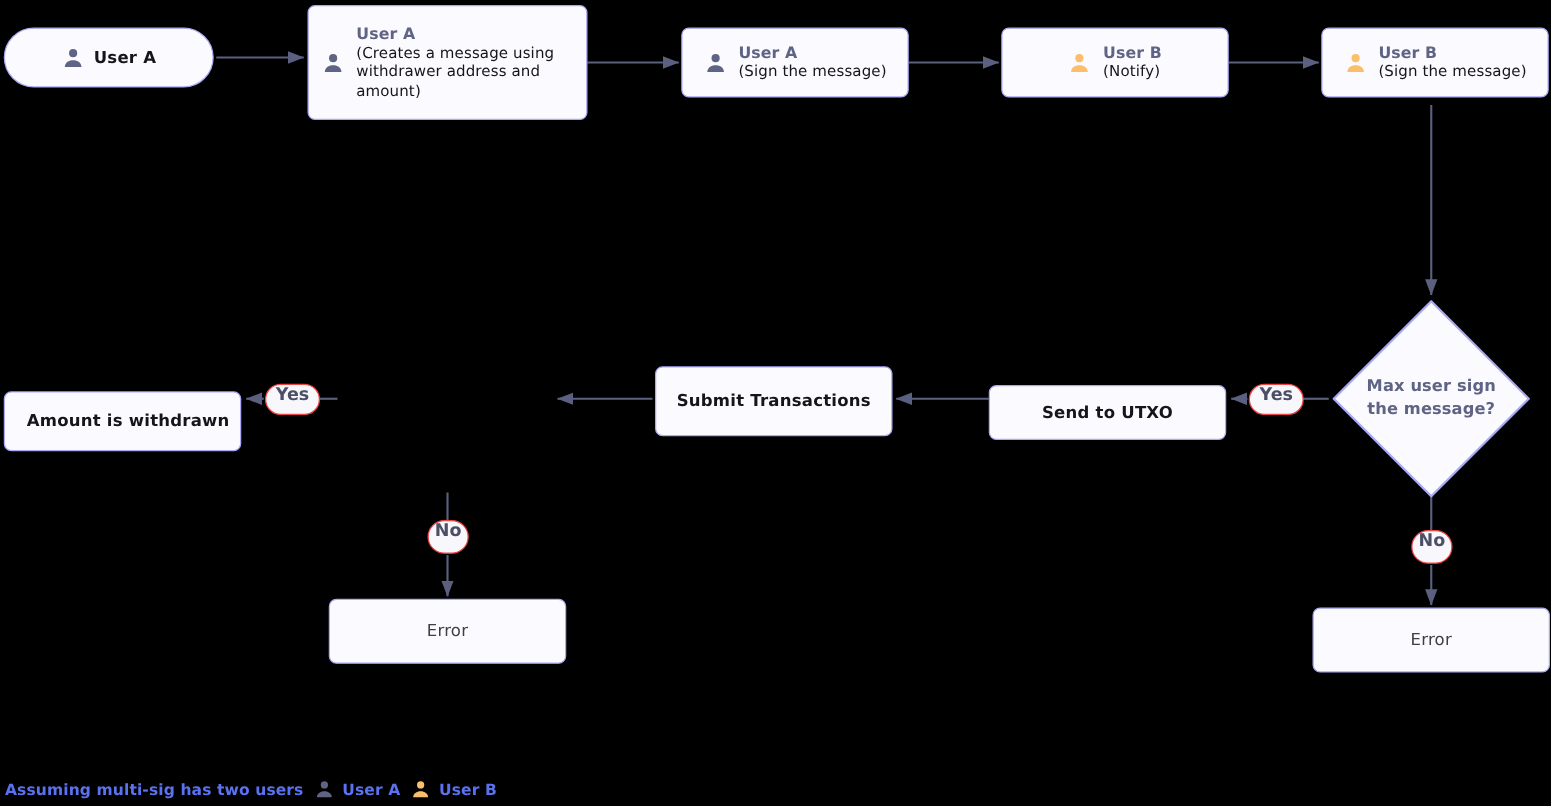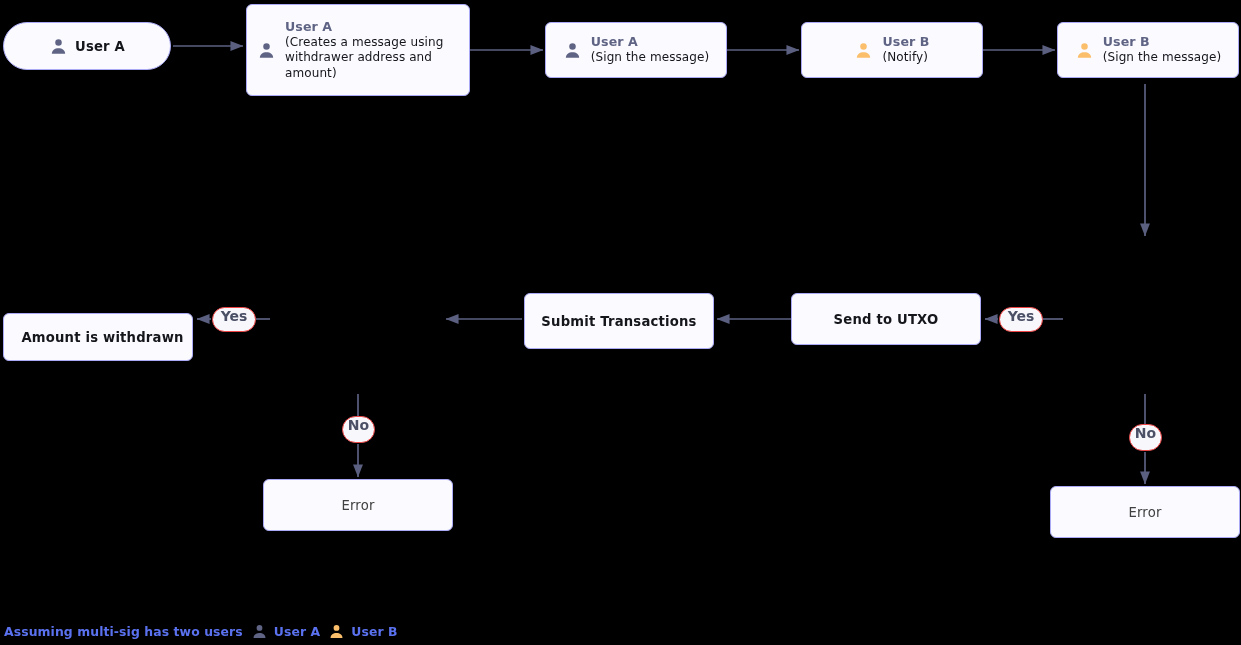--- a/index.html
+++ b/index.html
@@ -260,22 +260,29 @@
         <circle cx="12" cy="7" r="4.1" fill="#fbbf6b"></circle>
         <path d="M3.6 21c0-4.3 3.8-6.9 8.4-6.9s8.4 2.6 8.4 6.9z" fill="#fbbf6b"></path>
       </svg>
       <div class="user-text">
         <span class="user-title">User B</span>
         <span class="user-sub">(Sign the message)</span>
       </div>
     </div>
   </div>
 
-
-  <div class="node" style="left:791px; top:293px; width:190px; height:52px;">
+  <div class="diamond-wrap" style="left:1063px; top:237px; width:164px; height:164px;">
+    <svg width="164" height="164" viewBox="0 0 164 164">
+      <path d="M82 4 L160 82 L82 160 L4 82 Z" fill="#fafaff" stroke="#a9a9f5" stroke-width="1.8" stroke-linejoin="round"></path>
+    </svg>
+    <div class="diamond-text">Max user sign
+the message?</div>
+  </div>
+
+  <div class="node" style="left:791px; top:308px; width:190px; height:44px;">
     <span class="plain-label">Send to UTXO</span>
   </div>
 
   <div class="node" style="left:524px; top:293px; width:190px; height:56px;">
     <span class="plain-label">Submit Transactions</span>
   </div>
 
 
   <div class="node" style="left:3px; top:313px; width:190px; height:48px;padding-left:9px;">
     <span class="plain-label">Amount is withdrawn</span>

